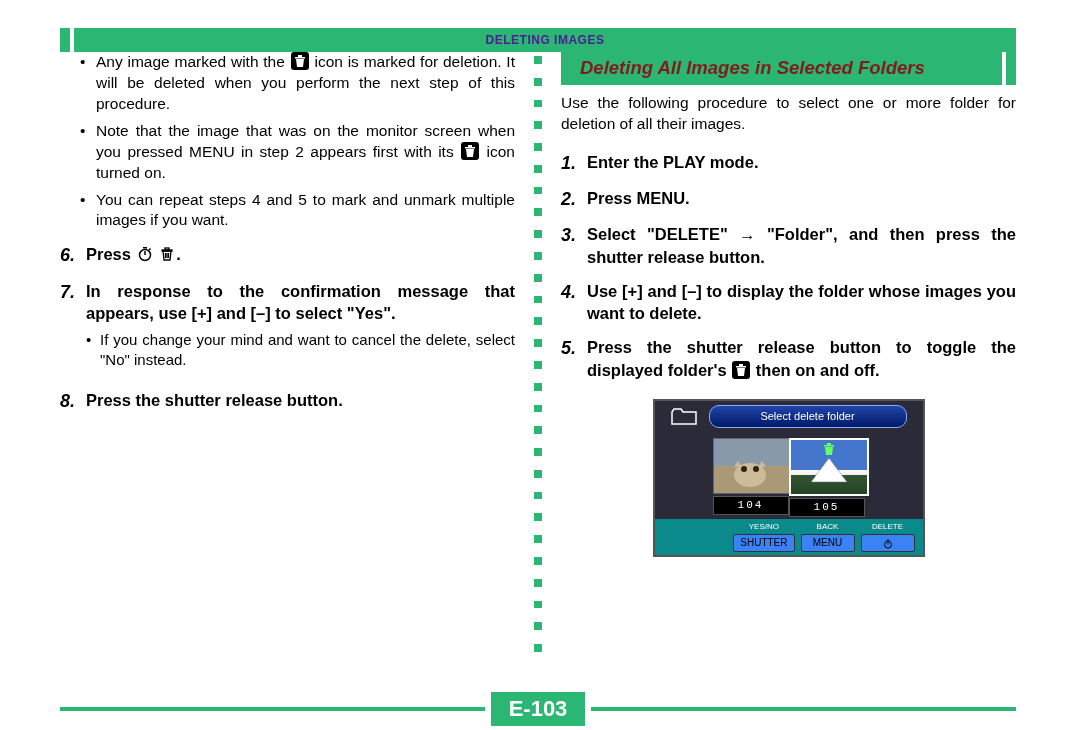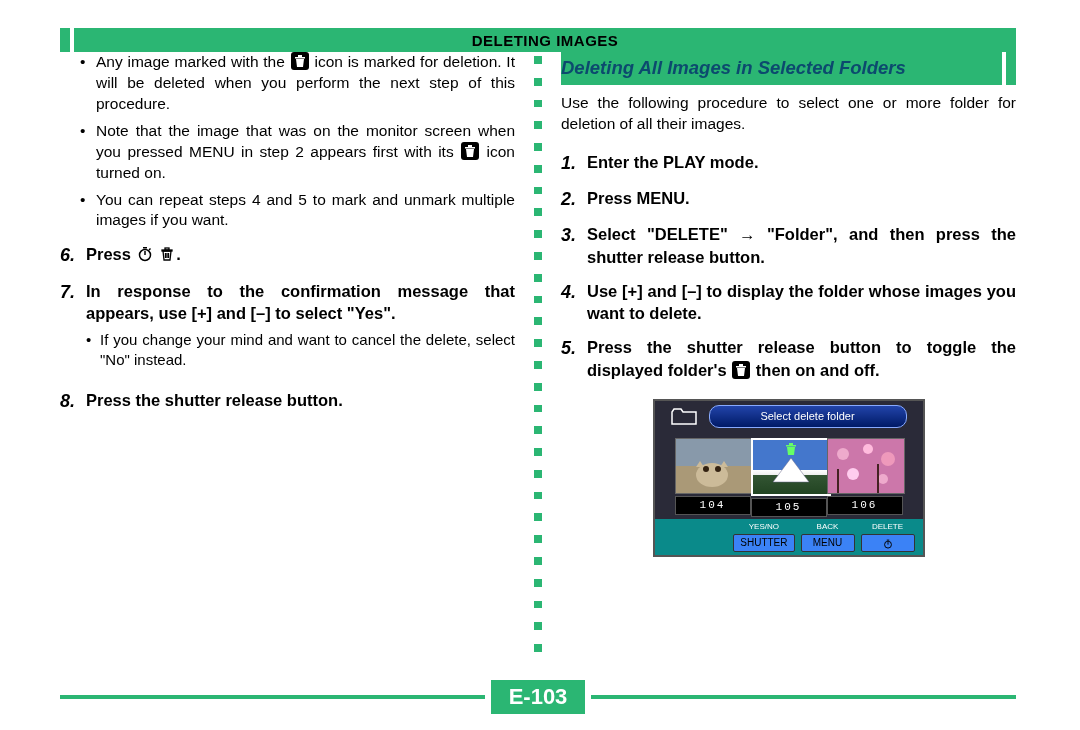--- a/index.html
+++ b/index.html
@@ -28,23 +28,23 @@
     width: 10px;
     background: #2bb673;
     margin-right: 4px;
   }
   .top-line {
     flex: 1;
     background: #2bb673;
     display: flex;
     justify-content: center;
     align-items: center;
-    color: #000000;
+    color: #4c1d95;
     font-weight: bold;
-    font-size: 15px;
+    font-size: 12px;
     letter-spacing: 0.5px;
   }
   .columns {
     display: flex;
     height: 600px;
     position: relative;
   }
   .col {
     width: 455px;
     font-size: 16px;
@@ -121,25 +121,25 @@
     top: 0;
   }
   .section-heading {
     display: flex;
     align-items: stretch;
     margin-bottom: 8px;
   }
   .heading-bar {
     flex: 1;
     background: #2bb673;
-    color: #0c4a6e;
+    color: #7f1d1d;
     font-weight: bold;
     font-style: italic;
     font-size: 18.5px;
-    padding: 4px 0;
+    padding: 4px 19px;
     display: flex;
     align-items: center;
   }
   .heading-block {
     width: 10px;
     background: #2bb673;
     margin-left: 4px;
   }
   .intro-text {
     font-size: 15.5px;
@@ -186,21 +186,21 @@
     flex: 1;
     height: 4px;
     background: #2bb673;
   }
   .page-num {
     background: #2bb673;
     color: #fff;
     font-weight: bold;
     font-size: 22px;
     padding: 4px 18px;
-    margin: 0 6px;
+    margin: 12px 6px;
   }
   .lcd {
     width: 268px;
     margin: 18px auto 0 auto;
     background: #2a2a38;
     border: 2px solid #555;
     font-family: Arial, sans-serif;
   }
   .lcd-top {
     display: flex;
@@ -457,34 +457,20 @@
                     <path d="M2 5 L10 5 L9 13 L3 13 Z"></path>
                   </g>
                 </svg>
               <svg style="position:absolute;left:0;top:14px" width="76" height="30">
                   <path d="M20 28 L38 4 L56 28 Z" fill="#fff"></path>
                   <path d="M20 28 L38 4 L56 28 Z" fill="none" stroke="#668" stroke-width="0.5"></path>
                 </svg>
             </div>
             <div class="thumb-label">105</div>
           </div>
-          <div class="thumb">
-            <div class="thumb-img" style="background:#cc77aa">
-              <svg width="76" height="54">
-                  <circle cx="15" cy="15" r="6" fill="#eeaacc"></circle>
-                  <circle cx="40" cy="10" r="5" fill="#ffbbdd"></circle>
-                  <circle cx="60" cy="20" r="7" fill="#ee99bb"></circle>
-                  <circle cx="25" cy="35" r="6" fill="#ffccee"></circle>
-                  <circle cx="55" cy="40" r="5" fill="#eeaacc"></circle>
-                  <line x1="10" y1="54" x2="10" y2="30" stroke="#442222" stroke-width="2"></line>
-                  <line x1="50" y1="54" x2="50" y2="25" stroke="#442222" stroke-width="2"></line>
-                </svg>
-            </div>
-            <div class="thumb-label">106</div>
-          </div>
         </div>
         <div class="lcd-bottom">
           <div class="lcd-btn-group">
             <div class="lcd-lbl">YES/NO</div>
             <div class="lcd-btn">SHUTTER</div>
           </div>
           <div class="lcd-btn-group">
             <div class="lcd-lbl">BACK</div>
             <div class="lcd-btn">MENU</div>
           </div>

